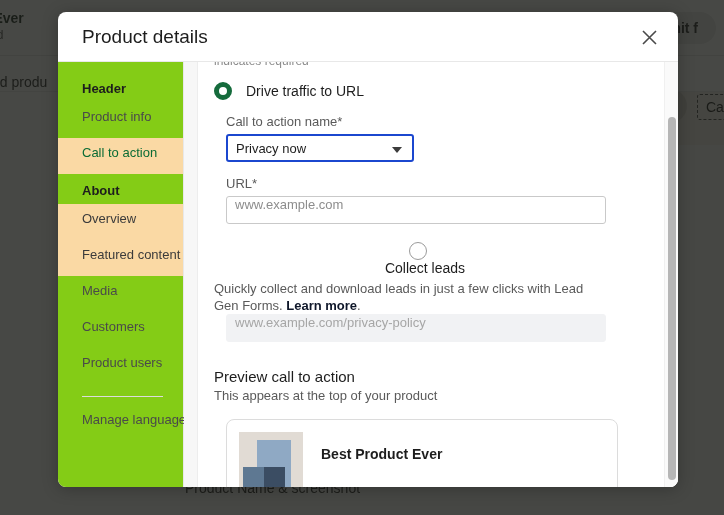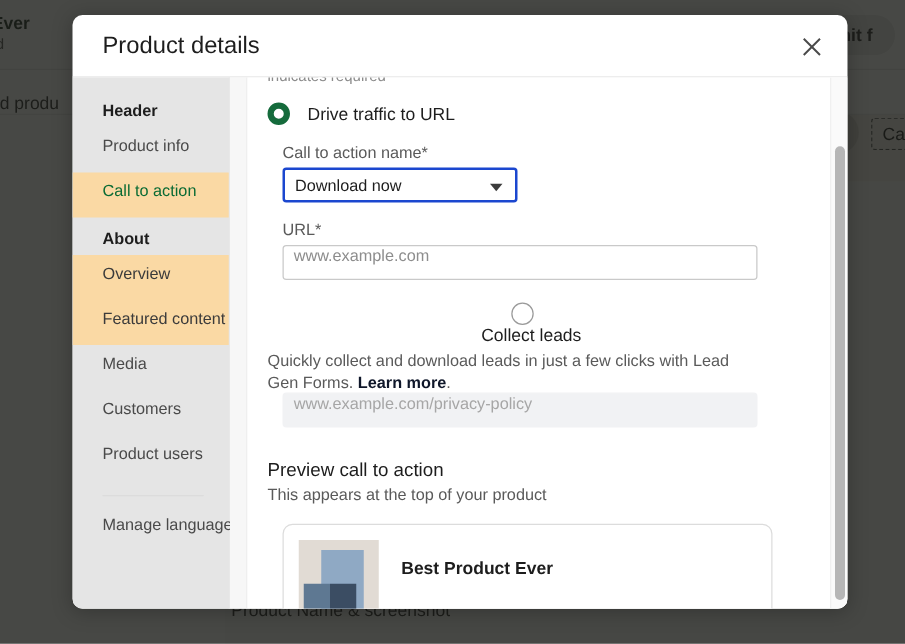--- a/index.html
+++ b/index.html
@@ -116,21 +116,21 @@
     position: relative;
     height: 425px;
     display: flex;
   }
 
   
   .sidebar {
     width: 126px;
     padding-top: 10px;
     border-right: 1px solid #e8e8e8;
-    background: #e5e5e5;
+    background: #84cc16;
     flex: none;
   }
   .nav-group-title {
     padding: 9px 24px 6px 24px;
     font-size: 13px; font-weight: 700; color: #1d1d1d;
   }
   .nav-item {
     padding: 7px 10px 14px 24px;
     font-size: 13px; color: #4a4a4a;
     cursor: pointer;
@@ -356,21 +356,21 @@
 
         <div class="indicates">indicates required</div>
 
         <div class="radio-row">
           <div class="radio-outer"></div>
           <div class="radio-label">Drive traffic to URL</div>
         </div>
 
         <div class="field-label">Call to action name*</div>
         <div class="select-box">
-          <span>Download now</span>
+          <span>Privacy now</span>
           <span class="select-arrow"></span>
         </div>
 
         <div class="field-label">URL*</div>
         <div class="text-input">
           <span>www.example.com</span>
         </div>
 
         <div class="radio-row" style="margin-top:18px;flex-direction:column;">
           <div class="radio-outer unchecked"></div>

